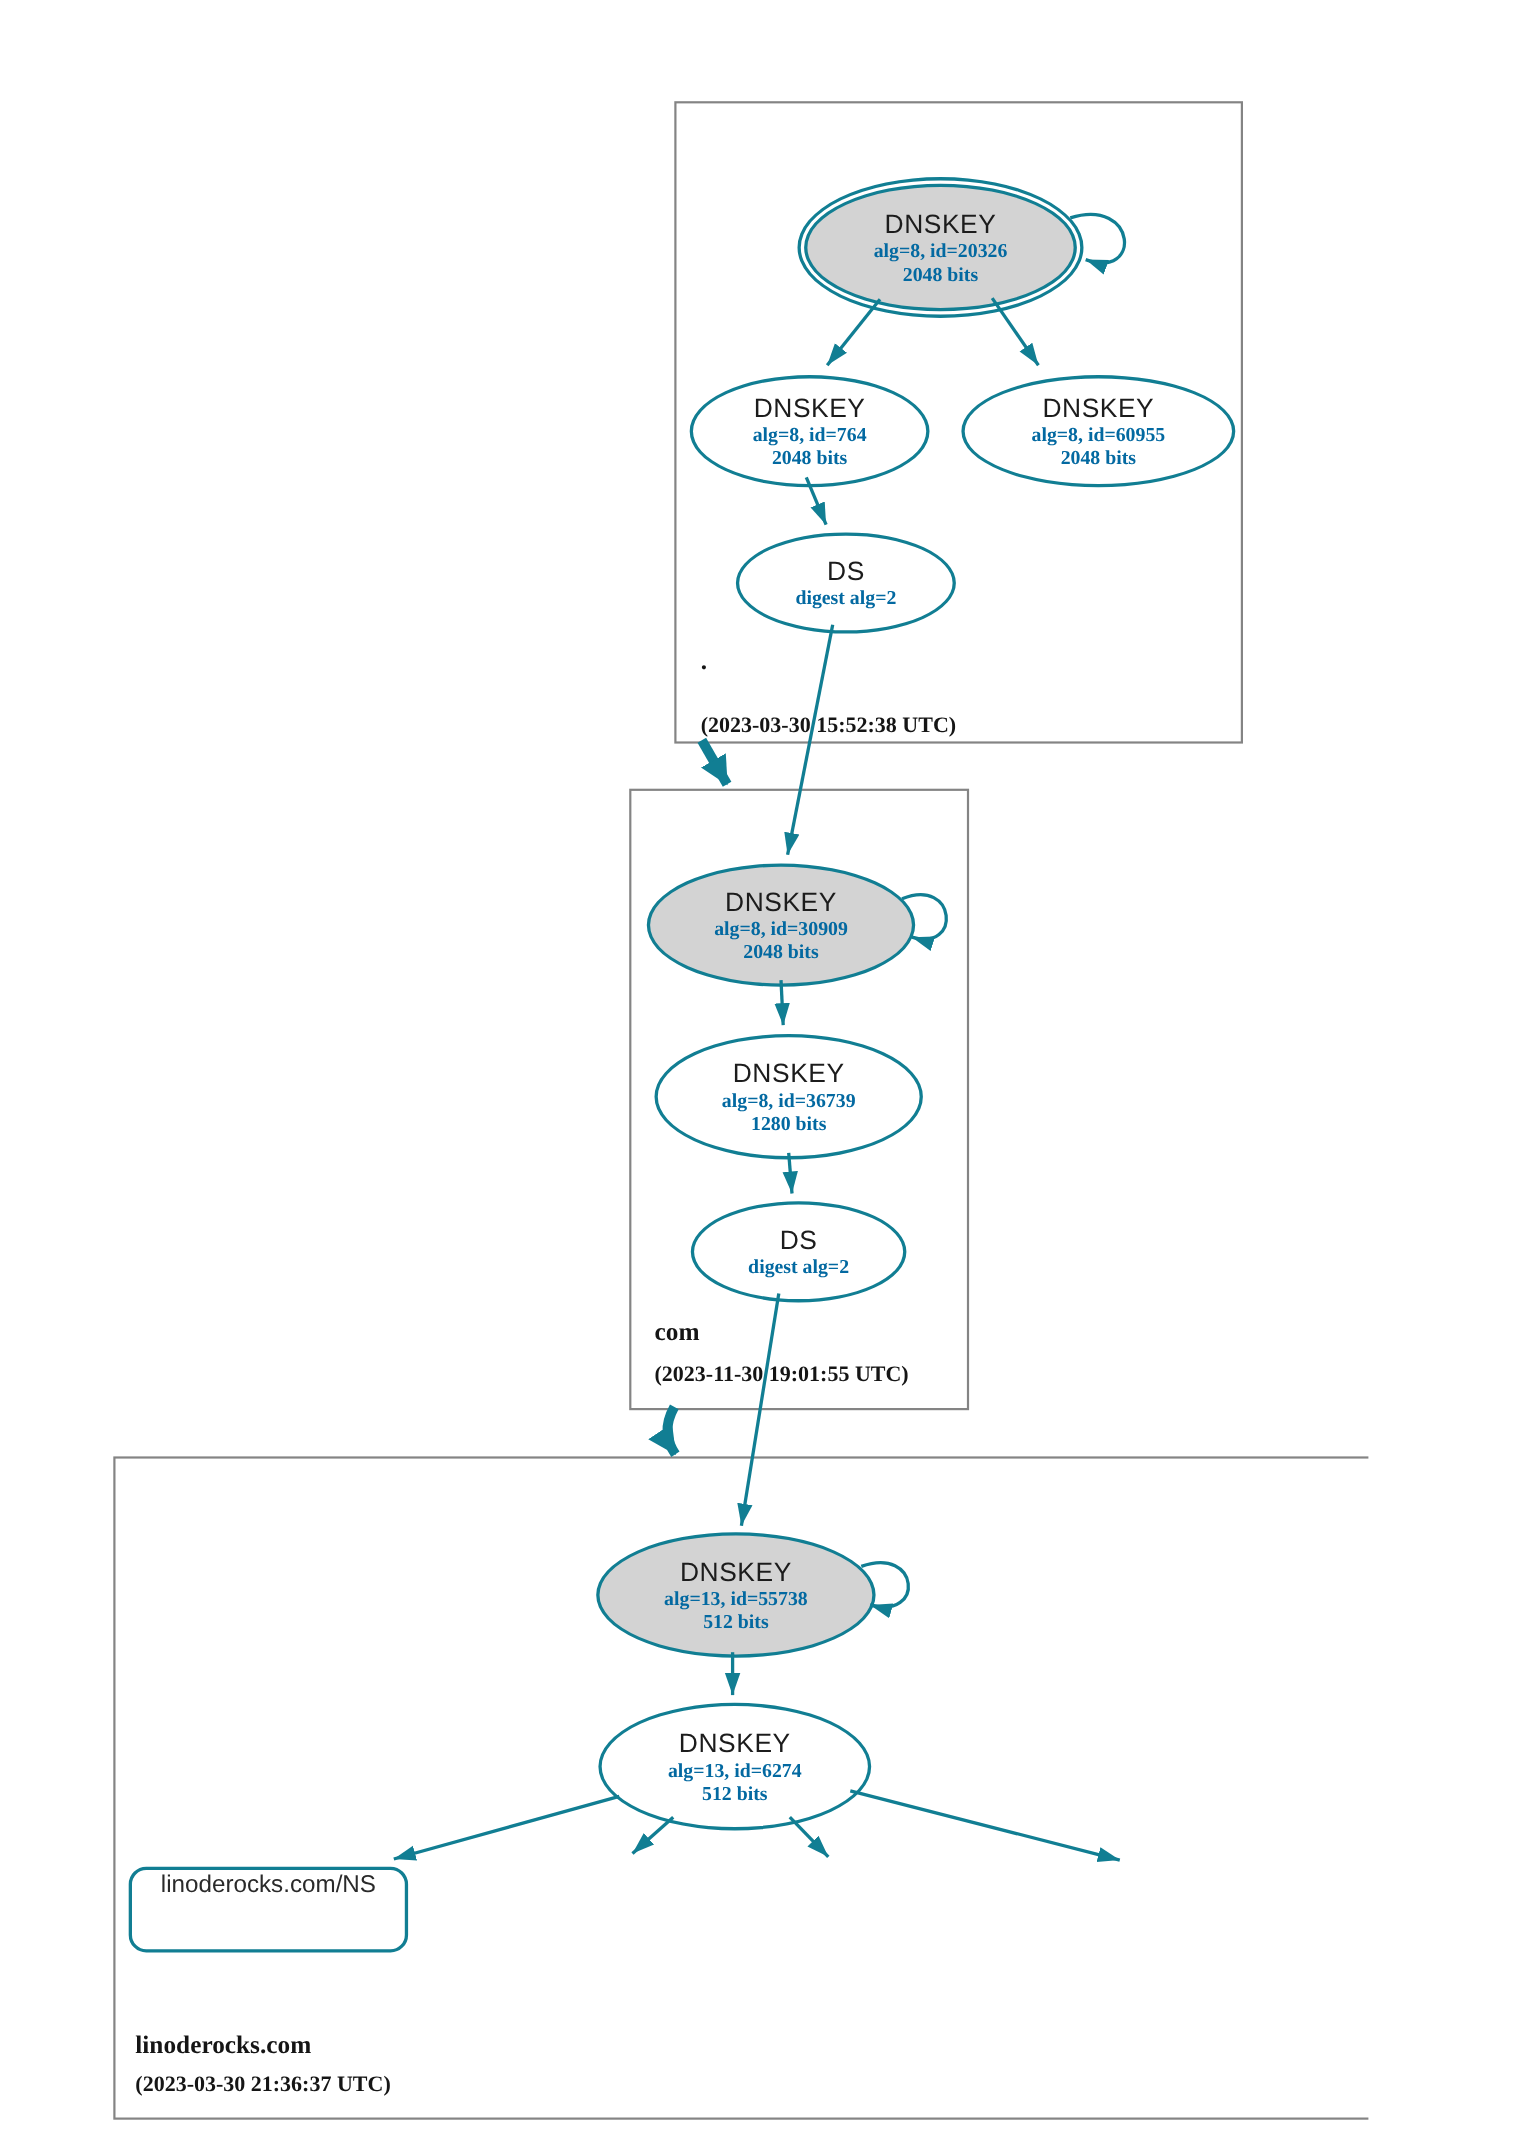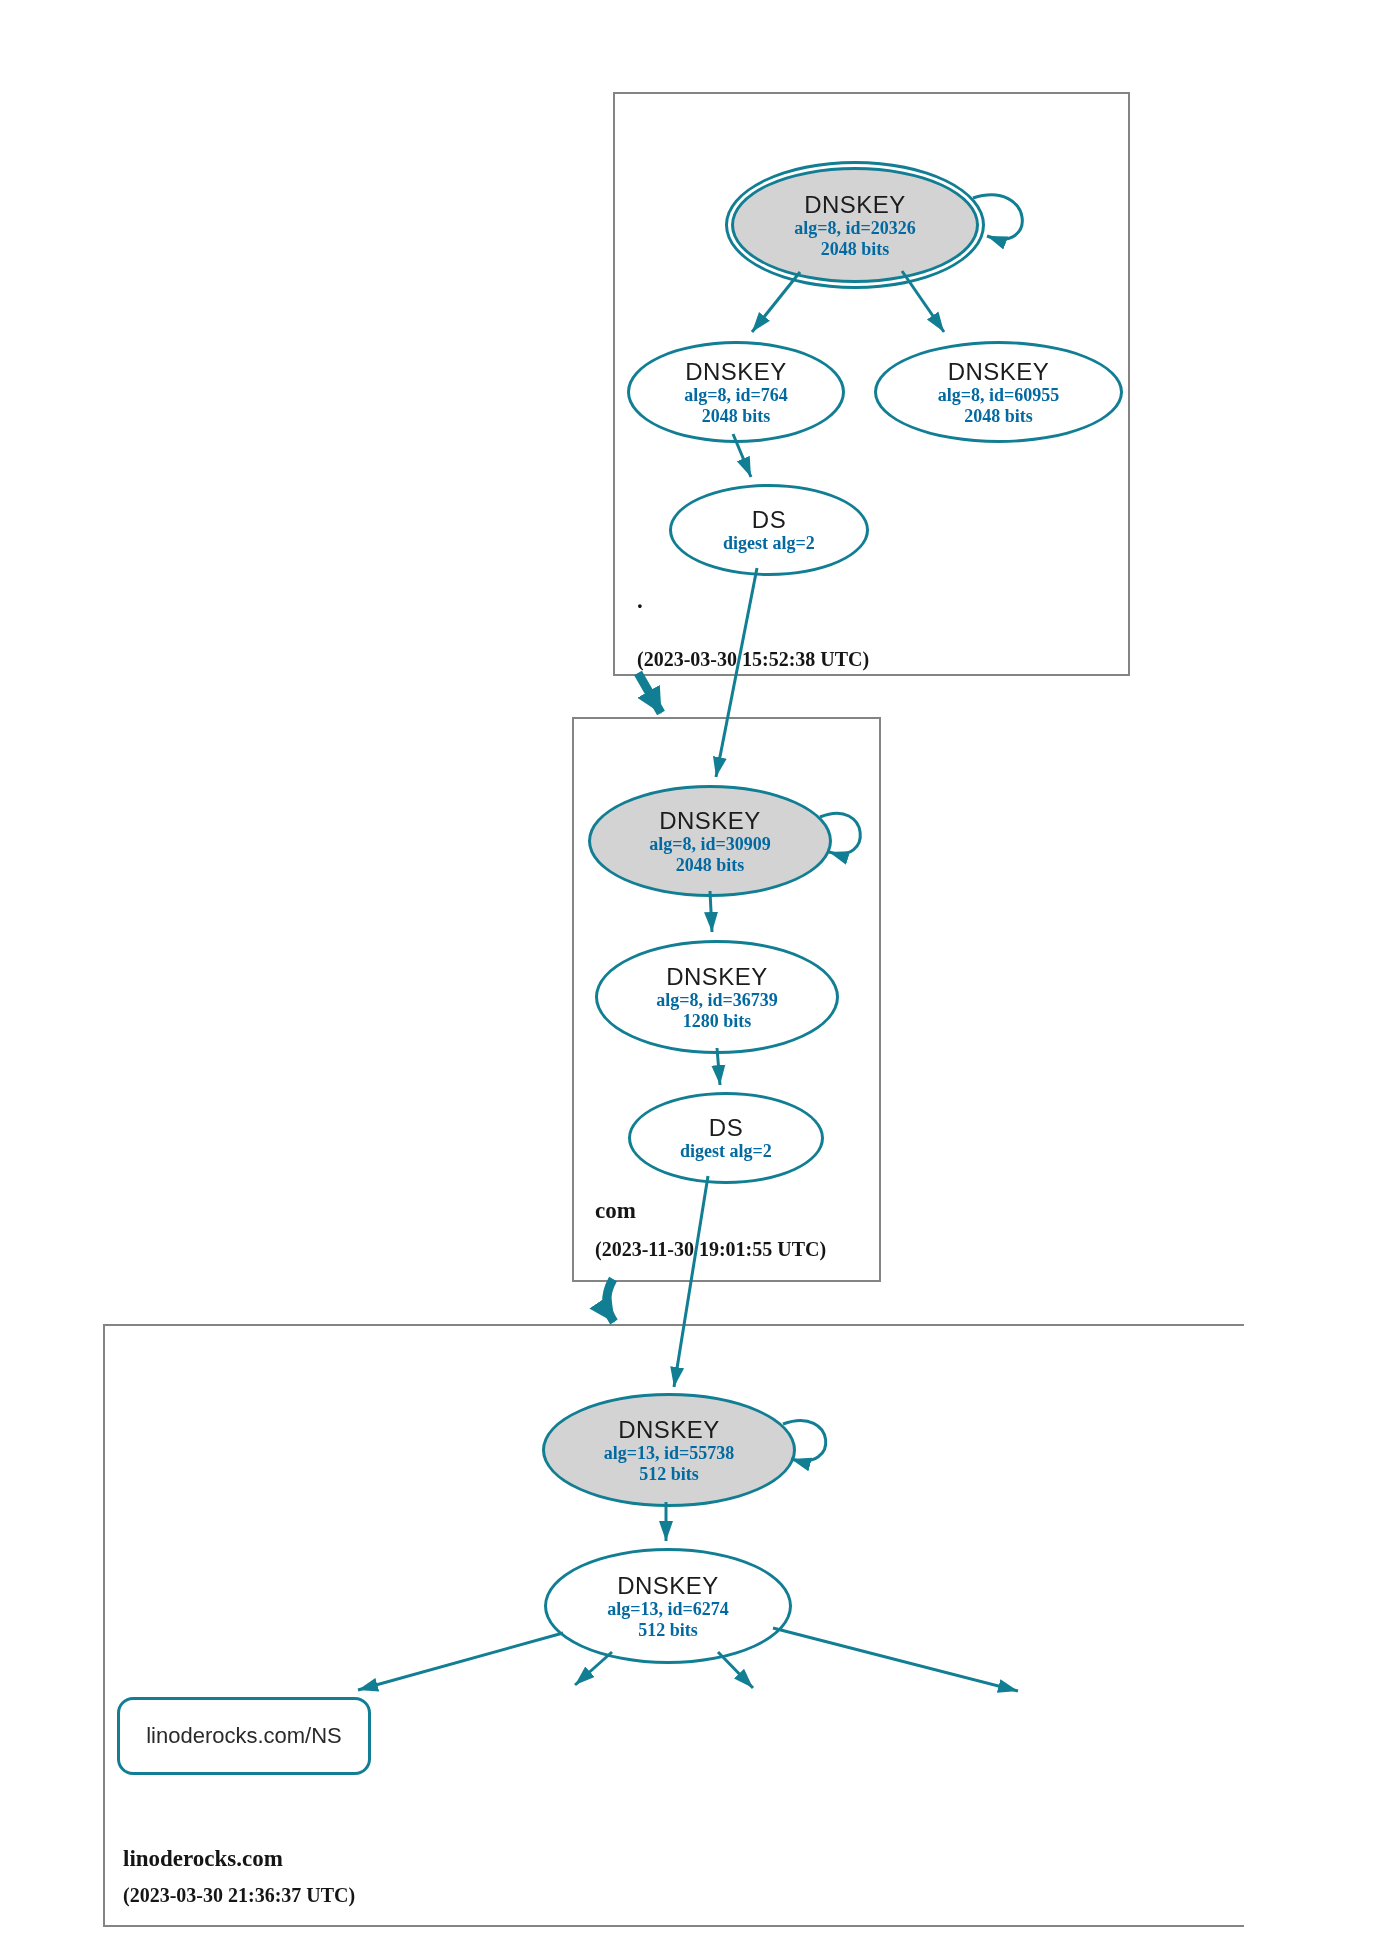--- a/index.html
+++ b/index.html
@@ -10,21 +10,21 @@
   .node{position:absolute;z-index:2;display:flex;flex-direction:column;align-items:center;justify-content:center;text-align:center;}
   .ellipse{border:3px solid var(--edge,#117e93);border-radius:50%;background:#fff;}
   .ellipse.gray{background:var(--ksk-fill,#d3d3d3);}
   .dbl-outer{position:absolute;z-index:2;border:3px solid var(--edge,#117e93);border-radius:50%;background:#fff;}
   .dbl-inner{position:absolute;left:3px;top:3px;right:3px;bottom:3px;border:3px solid var(--edge,#117e93);
              border-radius:50%;background:var(--ksk-fill,#d3d3d3);
              display:flex;flex-direction:column;align-items:center;justify-content:center;text-align:center;}
   .nt{font-family:"Liberation Sans",sans-serif;font-size:24px;font-weight:500;line-height:27px;color:#1c1c1c;letter-spacing:.5px;}
   .nd{font-family:"Liberation Serif",serif;font-size:18px;font-weight:700;line-height:21px;color:#0369a1;}
   .rrset{position:absolute;z-index:2;border:3px solid var(--edge,#117e93);border-radius:16px;background:#fff;
-         display:flex;align-items:center;justify-content:center;
+         display:flex;align-items:flex-start;justify-content:center;
          font-family:"Liberation Sans",sans-serif;font-size:22px;color:#2a2a2a;}
   .zlabel{position:absolute;z-index:2;font-size:23px;font-weight:600;color:#151515;}
   .ztime{position:absolute;z-index:2;font-size:20px;font-weight:600;color:#151515;}
 </style>
 </head>
 <body>
 
 <div class="canvas">
 
   <div class="zone-box" style="left:613px;top:92px;width:513px;height:580px;"></div>

